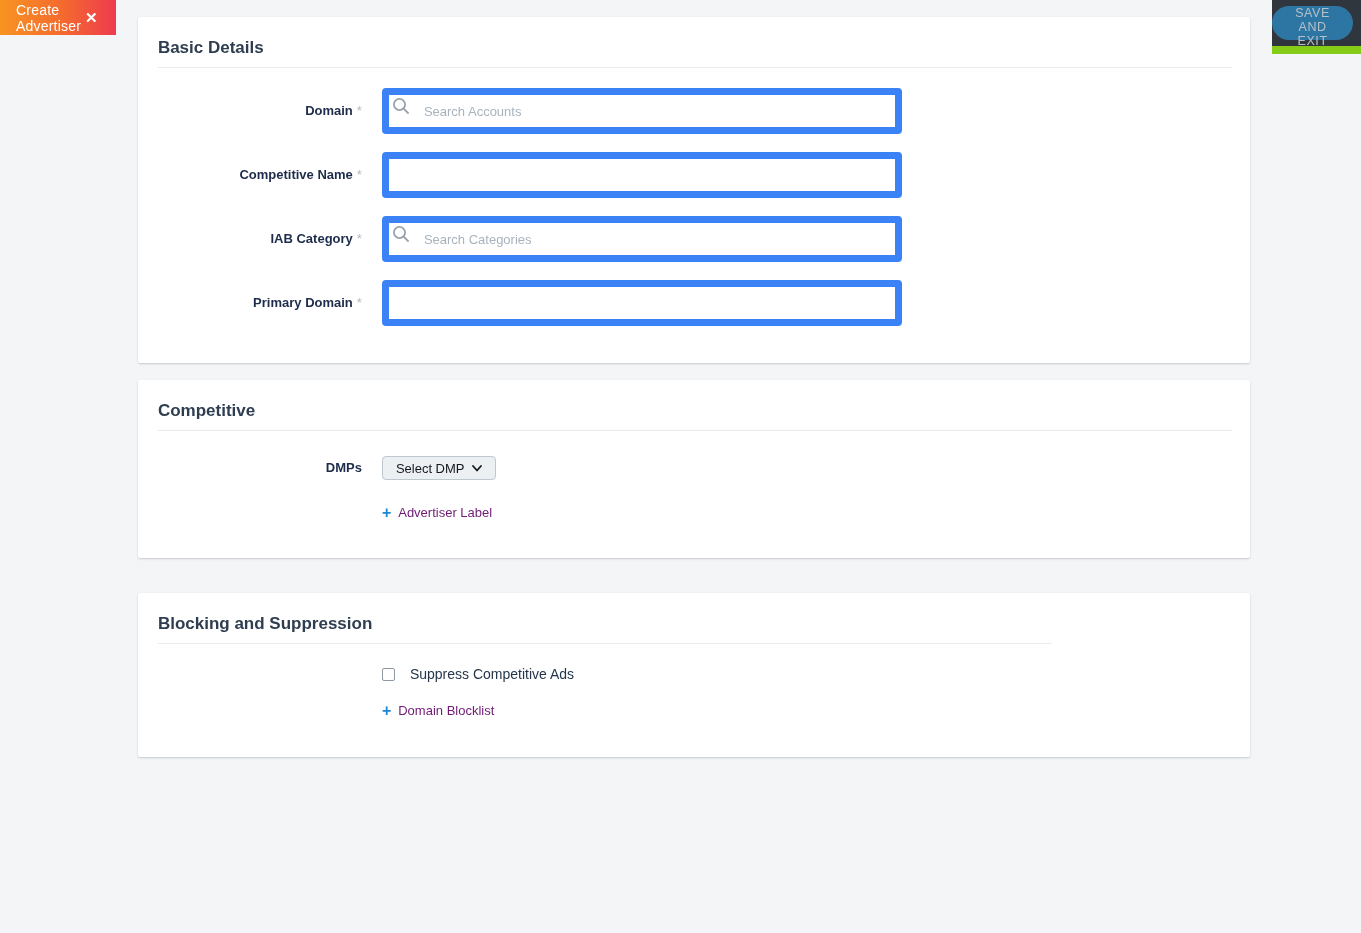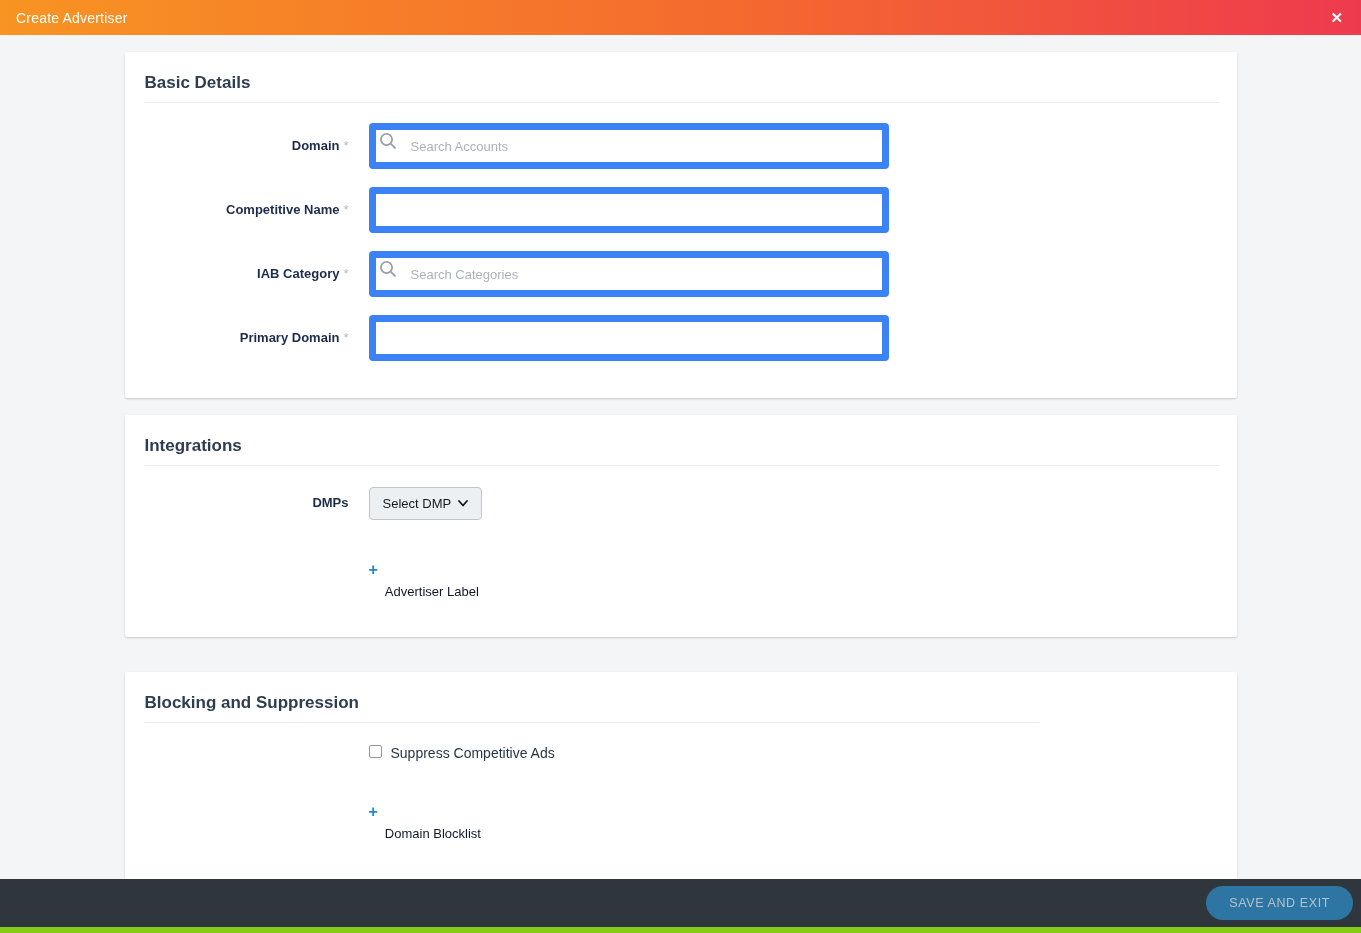--- a/index.html
+++ b/index.html
@@ -2,21 +2,21 @@
 <html><head>
 <meta charset="utf-8">
 <style>
   * { box-sizing: border-box; margin: 0; padding: 0; }
   html, body { width: 1361px; height: 933px; }
   body {
     font-family: "Liberation Sans", sans-serif;
     background: #f4f5f7;
     overflow: hidden;
   }
-  .app { display: flex; flex-direction: column; height: 933px; }
+  .app { display: flex; flex-direction: row; height: 933px; }
 
   
   .topbar {
     height: 35px; flex: 0 0 35px;
     background: linear-gradient(90deg, #f89422 0%, #f4692f 55%, #ee3a4e 100%);
     display: flex; align-items: center; justify-content: space-between;
     padding: 0 14px 0 16px; color: #ffffff;
   }
   .topbar-title { font-size: 14px; font-weight: 400; letter-spacing: .2px; }
   .topbar-close {
@@ -63,52 +63,52 @@
   .text-input::placeholder { color: #a9b3bd; opacity: 1; }
   .input-wrap.has-icon .text-input { padding-left: 35px; }
   .search-icon {
     position: absolute; left: 10px; top: 9px; width: 18px; height: 18px;
     pointer-events: none;
   }
 
   
   .select-btn {
     display: inline-flex; align-items: center; gap: 7px;
-    height: 33px; padding: 0 13px;
+    height: 24px; padding: 0 13px;
     background: #edf0f3; border: 1px solid #bec6ce; border-radius: 4px;
     font-family: "Liberation Sans", sans-serif;
     font-size: 13px; color: #15191d; cursor: pointer;
   }
   .chevron { width: 10px; height: 7px; display: inline-block; }
 
   
   .link-row {
     margin-left: 224px; margin-top: 20px;
     display: flex; align-items: center; gap: 7px;
     font-size: 13px; cursor: pointer; width: fit-content;
   }
   .plus-glyph { color: #1d87d0; font-size: 16px; font-weight: 700; line-height: 14px; }
-  .link-text { color: #0f172a; margin-top: 44px; }
+  .link-text { color: #701a75; }
 
   
   .checkbox-row {
     margin-left: 224px; margin-top: 22px;
-    display: flex; gap: 9px; width: fit-content;
+    display: flex; align-items: center; gap: 15px; width: fit-content;
   }
   .checkbox-box {
     width: 13px; height: 13px; border: 1px solid #8f99a3; border-radius: 2px;
     background: #ffffff; cursor: pointer; flex: 0 0 13px;
   }
   .checkbox-label { font-size: 14px; color: #25364a; cursor: default; }
   .blocking .link-row { margin-top: 21px; }
 
   
   .footer {
     flex: 0 0 54px; height: 54px;
-    background: #30363d; border-bottom: 6px solid #84cc16;
+    background: #30363d; border-bottom: 8px solid #84cc16;
     display: flex; align-items: center; justify-content: flex-end;
     padding-right: 8px;
   }
   .save-btn {
     height: 34px; padding: 0 23px; border: none; border-radius: 17px;
     background: #2d76a4; color: #b6c0c8;
     font-family: "Liberation Sans", sans-serif;
     font-size: 12.5px; letter-spacing: .6px; cursor: pointer;
   }
 </style>
@@ -167,21 +167,21 @@
         <div class="label-col">
           <span>Primary Domain</span><span class="req">*</span>
         </div>
         <div class="input-wrap">
           <input class="text-input" type="text" placeholder="" style="">
         </div>
       </div>
     </section>
 
     <section class="card integrations">
-      <h2 class="card-title">Integrations</h2>
+      <h2 class="card-title">Competitive</h2>
       <div class="card-divider"></div>
 
       <div class="form-row first">
         <div class="label-col" style="line-height:34px;text-align:right;">
           <span>DMPs</span>
         </div>
         <button class="select-btn">
           <span>Select DMP</span>
           <svg class="chevron" viewBox="0 0 10 7">
             <polyline points="1,1 5,5.5 9,1" fill="none" stroke="#15191d" stroke-width="1.8" stroke-linecap="round" stroke-linejoin="round"></polyline>

